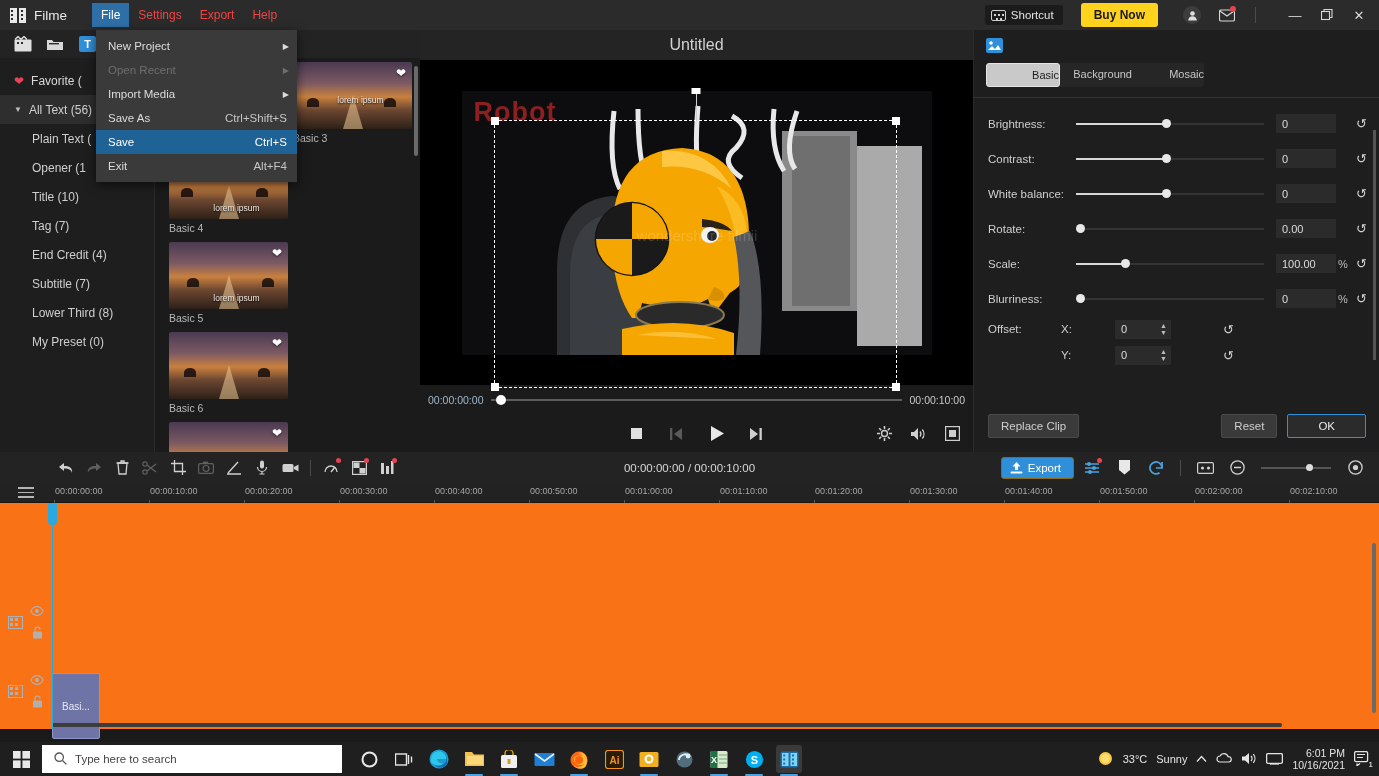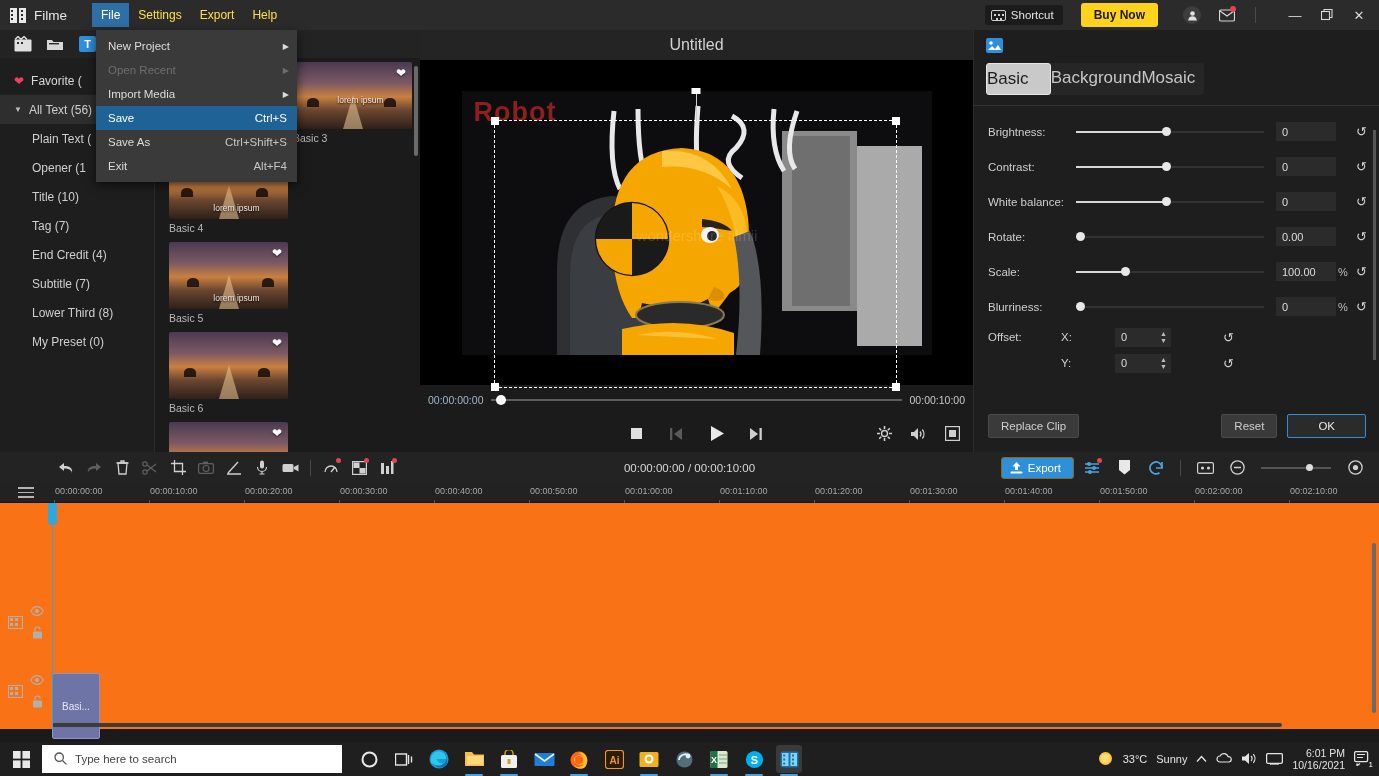--- a/index.html
+++ b/index.html
@@ -7,21 +7,21 @@
     font-family:"Liberation Sans", sans-serif; color:#d6d6d6; }
   #app { position:relative; width:1379px; height:776px; }
 
   
   .titlebar { position:absolute; left:0; top:0; width:1379px; height:30px;
     background:#2b2b2b; display:flex; align-items:center; }
   .logo-box { display:flex; align-items:center; gap:7px; padding-left:10px; width:92px; }
   .logo-mark { width:17px; height:15px; position:relative; }
   .brand { font-size:13.5px; color:#e8e8e8; }
   .menus { display:flex; align-items:center; height:30px; }
-  .menu-item { font-size:12px; color:#fde047; padding:5px 9px; line-height:14px; cursor:default; }
+  .menu-item { font-size:12px; color:#ef4444; padding:5px 9px; line-height:14px; cursor:default; }
   .menu-item.active { background:#2f6fa8; color:#fff; }
   .tb-right { margin-left:auto; display:flex; align-items:center; gap:9px; padding-right:4px; }
   .chip-shortcut { display:flex; align-items:center; gap:5px; background:#1b1b1b;
     border-radius:3px; padding:4px 9px 4px 6px; font-size:11.5px; color:#e3e3e3; margin-right:9px; }
   .kb-ico { width:15px; height:11px; border:1.2px solid #cfcfcf; border-radius:2px; position:relative; }
   .kb-ico:before { content:""; position:absolute; left:2px; top:3px; width:2px;height:2px;
     background:#cfcfcf; box-shadow:4px 0 0 #cfcfcf, 8px 0 0 #cfcfcf, 2px 4px 0 #cfcfcf, 6px 4px 0 #cfcfcf; }
   .btn-buy { background:#ffd21e; color:#1a1a1a; font-size:12px; font-weight:bold;
     border-radius:3px; padding:5px 13px; margin-right:12px; }
   .tb-ico { width:26px; height:26px; display:flex; align-items:center; justify-content:center;
@@ -97,21 +97,21 @@
   .pv-ctrls { height:37px; display:flex; align-items:center; justify-content:center; gap:22px;
     position:relative; background:#1b1b1b; }
   .pv-right { position:absolute; right:12px; display:flex; gap:16px; align-items:center; }
   .ico-btn { width:18px;height:18px;display:flex;align-items:center;justify-content:center;color:#cfcfcf; }
 
   
   .props { position:absolute; left:973px; top:30px; width:406px; height:422px; background:#1e1e1e;
     border-left:1px solid #2b2b2b; }
   .props-ico { padding:8px 0 6px 12px; }
   .tabs { display:flex; margin:0 12px; background:#262626; border-radius:3px; width:218px; }
-  .tab { flex:1; text-align:left; font-size:17px; padding:5px 0; color:#c6c6c6; }
+  .tab { flex:1; text-align:right; font-size:11px; padding:5px 0; color:#c6c6c6; }
   .tab.active { background:#c9c9c9; color:#1c1c1c; border:1px solid #e6e6e6; border-radius:3px; }
   .props-div { height:1px; background:#333; margin:10px 0 8px; }
   .slider-row { display:flex; align-items:center; height:35px; padding-left:14px; }
   .sl-label { width:88px; font-size:11.5px; color:#cfcfcf; }
   .sl-track { position:relative; width:188px; height:2px; background:#333; }
   .sl-fill { position:absolute; left:0; top:0; height:2px; background:#d8d8d8; }
   .sl-knob { position:absolute; top:-4px; width:9px;height:9px;border-radius:50%;background:#e8e8e8; }
   .sl-val { width:60px; height:19px; background:#2b2b2b; margin-left:12px; font-size:11px;
     color:#ddd; display:flex; align-items:center; padding-left:6px; }
   .pct { width:14px; font-size:11px; color:#bdbdbd; text-align:center; }
@@ -797,27 +797,27 @@
       <span style="position:absolute;right:8px;font-size:8px;">▶</span>
     </div>
     <div style="height:24px;display:flex;align-items:center;padding:0 12px;font-size:11.5px;color:#6e6e6e;position:relative;">
       <span>Open Recent</span>
       <span style="position:absolute;right:8px;font-size:8px;color:#6e6e6e;">▶</span>
     </div>
     <div style="height:24px;display:flex;align-items:center;padding:0 12px;font-size:11.5px;color:#dcdcdc;position:relative;">
       <span>Import Media</span>
       <span style="position:absolute;right:8px;font-size:8px;">▶</span>
     </div>
+    <div style="height:24px;display:flex;align-items:center;padding:0 12px;font-size:11.5px;color:#dcdcdc;position:relative;">
+      <span>Save As</span>
+      <span style="position:absolute;right:10px;color:#c5c5c5;">Ctrl+Shift+S</span>
+    </div>
     <div style="height:24px;display:flex;align-items:center;padding:0 12px;font-size:11.5px;color:#ffffff;background:#1f6296;position:relative;">
       <span>Save</span>
       <span style="position:absolute;right:10px;">Ctrl+S</span>
-    </div>
-    <div style="height:24px;display:flex;align-items:center;padding:0 12px;font-size:11.5px;color:#dcdcdc;position:relative;">
-      <span>Save As</span>
-      <span style="position:absolute;right:10px;color:#c5c5c5;">Ctrl+Shift+S</span>
     </div>
     <div style="height:24px;display:flex;align-items:center;padding:0 12px;font-size:11.5px;color:#dcdcdc;position:relative;">
       <span>Exit</span>
       <span style="position:absolute;right:10px;color:#c5c5c5;">Alt+F4</span>
     </div>
   </div>
 
   <div class="taskbar">
     <div class="start">
       <svg width="17" height="17" viewBox="0 0 17 17">

